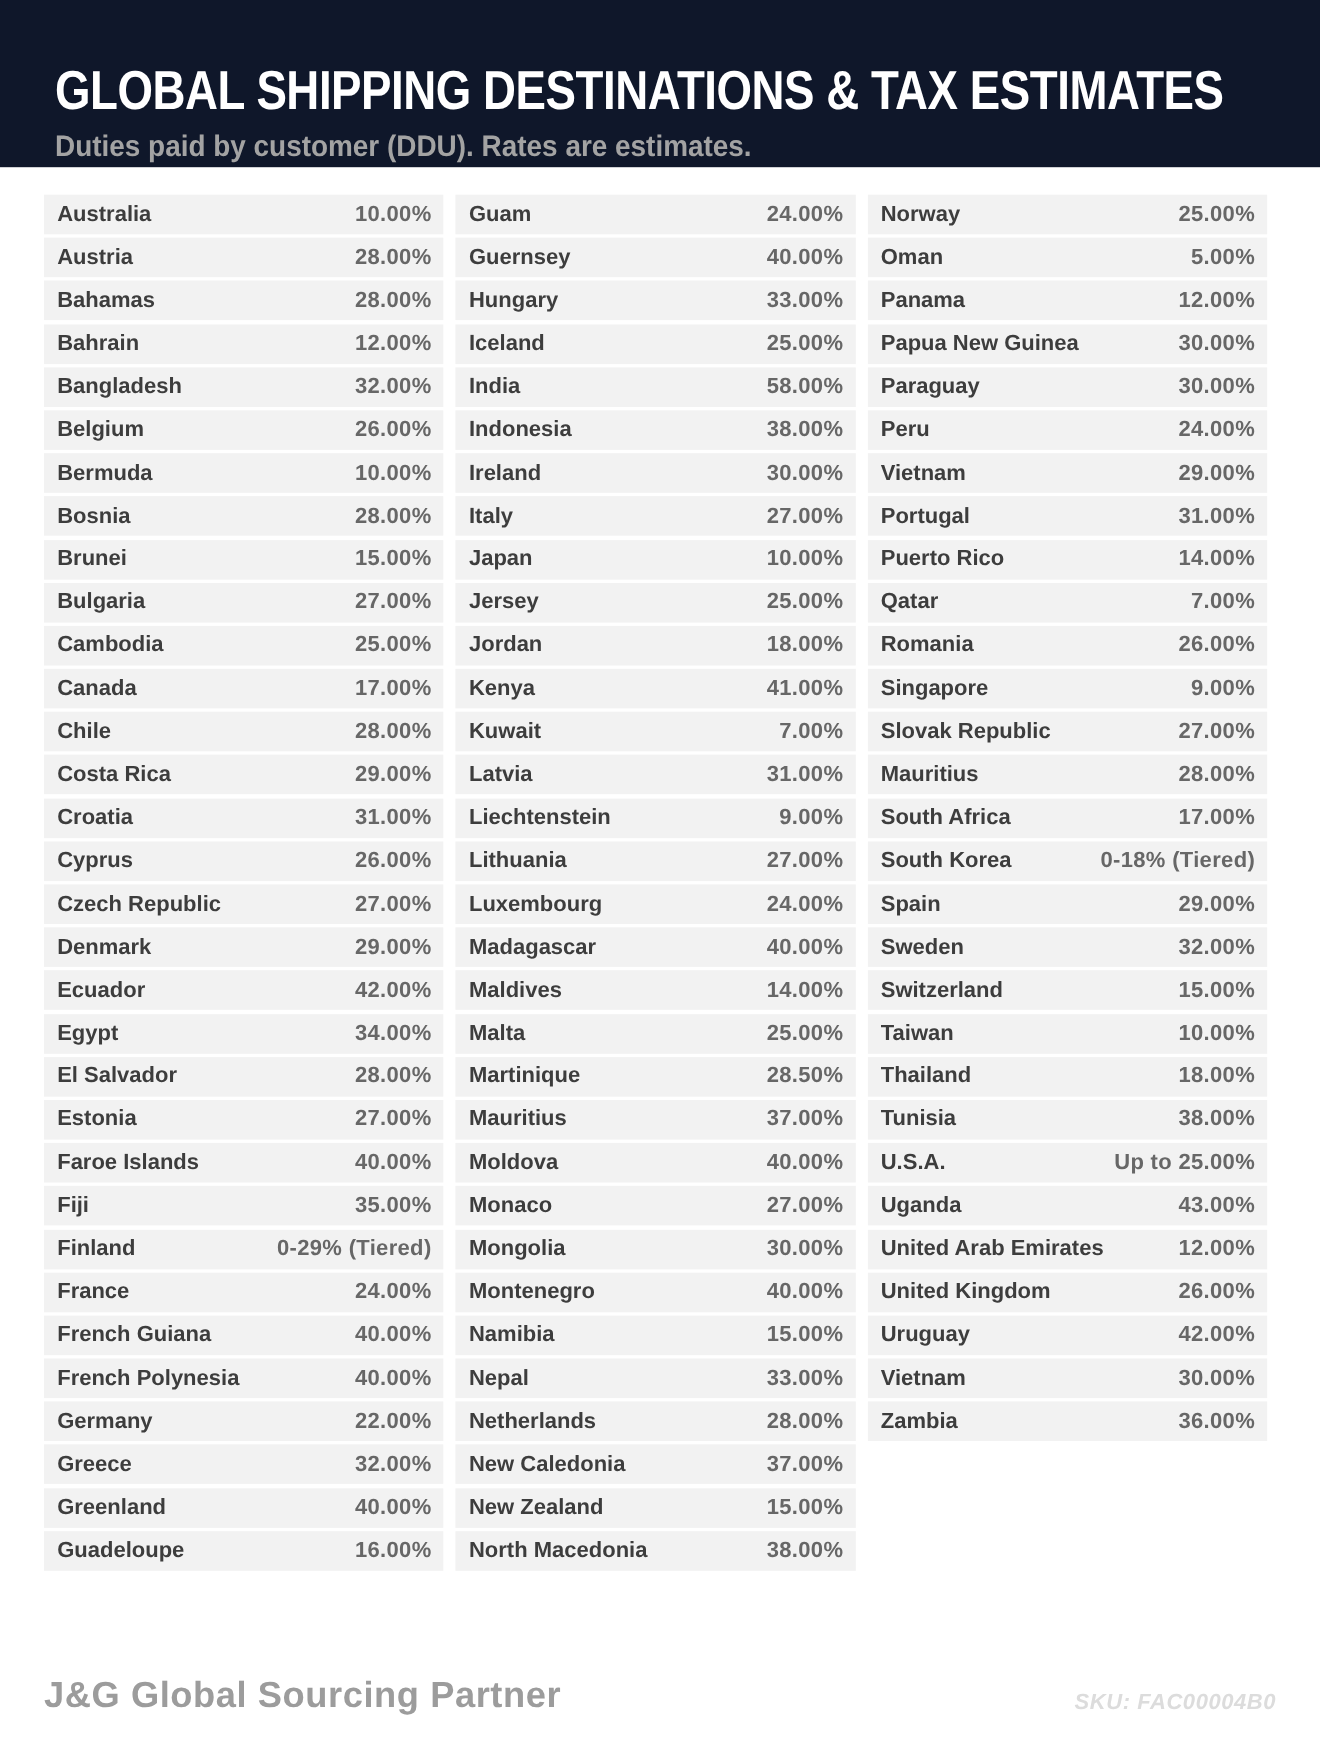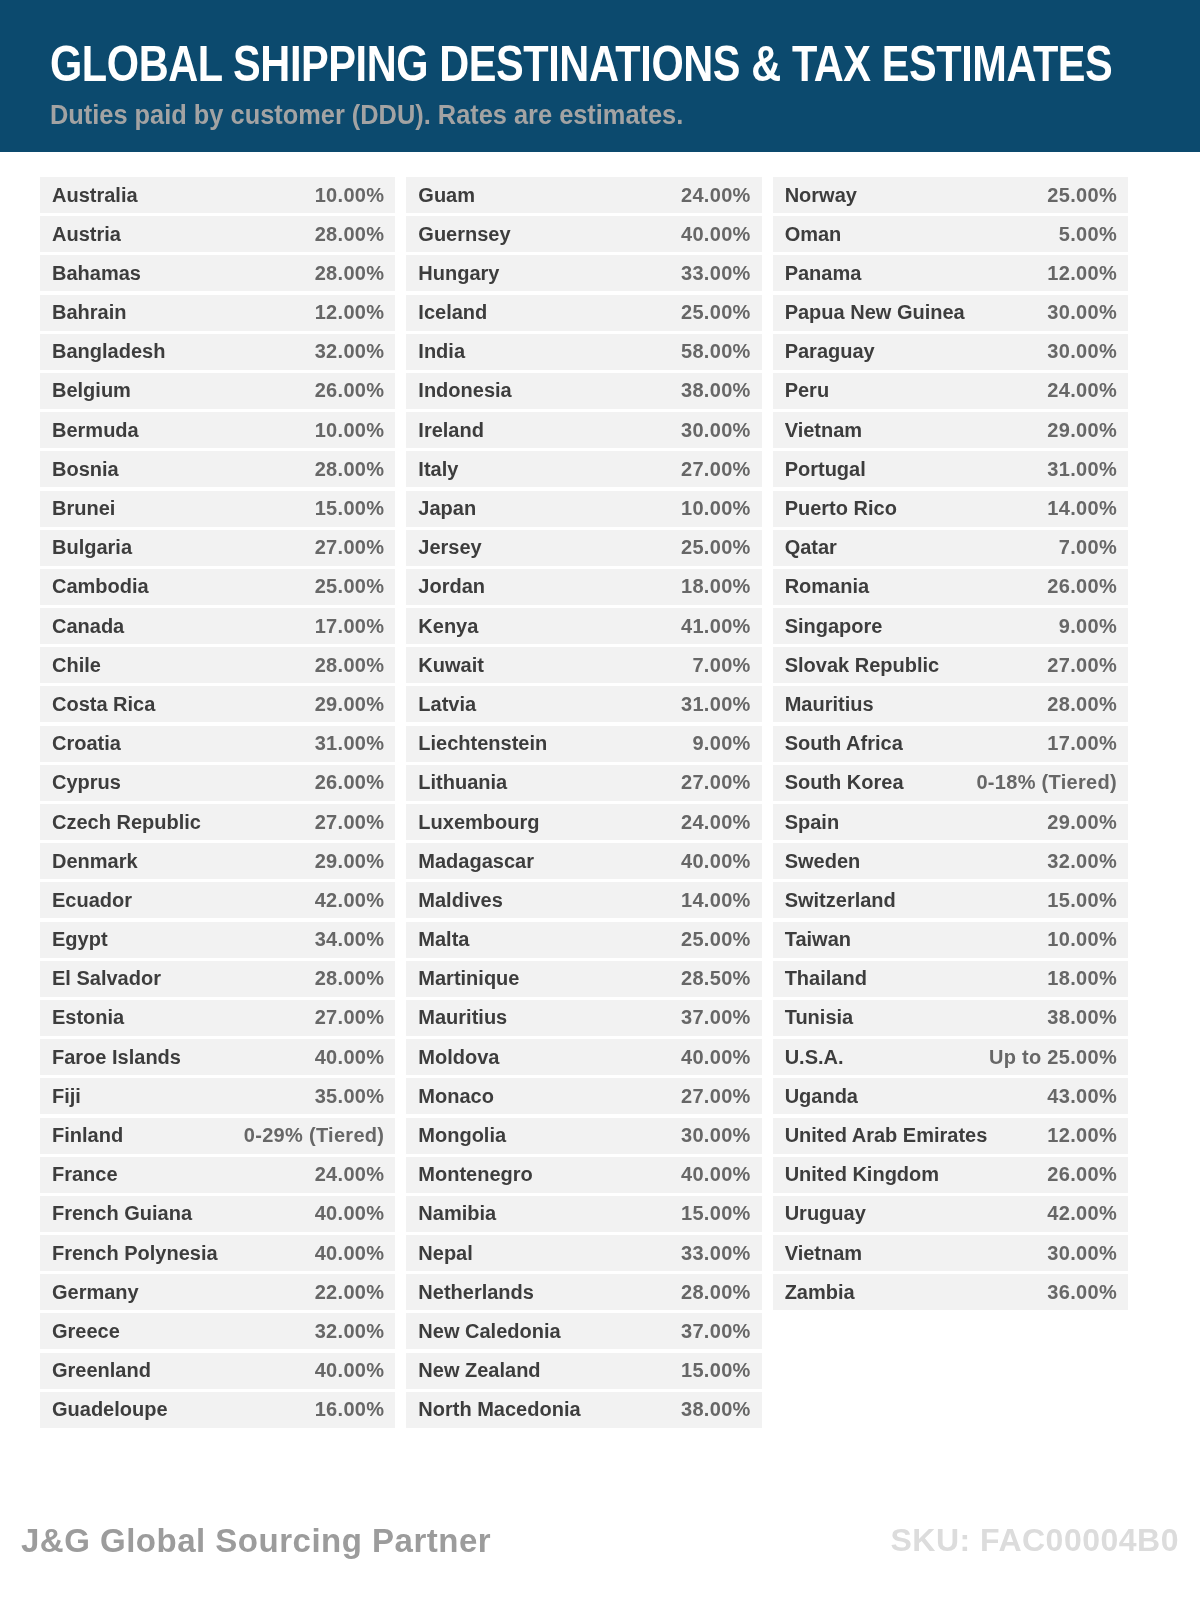--- a/index.html
+++ b/index.html
@@ -6,22 +6,22 @@
   html, body {
     width: 1200px;
     height: 1600px;
     background: #ffffff;
     font-family: "Liberation Sans", sans-serif;
     overflow: hidden;
   }
   .header {
     width: 1200px;
     height: 152px;
-    background: #0c4a6e;
-    padding: 38px 50px 0 50px;
+    background: #0f172a;
+    padding: 56px 50px 0 50px;
   }
   .header .title {
     color: #ffffff;
     font-size: 50px;
     font-weight: 700;
     line-height: 1.05;
     white-space: nowrap;
     letter-spacing: -0.5px;
     transform: scaleX(0.83);
     transform-origin: left center;
@@ -30,21 +30,21 @@
     margin-top: 9px;
     color: #a3a3a3;
     font-size: 27px;
     font-weight: 700;
     white-space: nowrap;
     transform: scaleX(0.94);
     transform-origin: left center;
   }
   .table-area {
     margin-top: 25px;
-    padding: 0 72px 0 40px;
+    padding: 0 48px 0 40px;
     display: flex;
     gap: 11px;
   }
   .rate-column {
     flex: 1;
     display: flex;
     flex-direction: column;
     gap: 3.2px;
   }
   .country-row {
@@ -63,36 +63,37 @@
   }
   .tax-rate {
     color: #676767;
     font-size: 20px;
     font-weight: 700;
     letter-spacing: 0.3px;
     white-space: nowrap;
   }
   .footer {
     margin-top: 94px;
-    padding: 0 21px;
+    padding: 0 40px;
     display: flex;
     justify-content: space-between;
-    align-items: flex-start;
+    align-items: flex-end;
   }
   .brand {
     color: #9c9c9c;
     font-size: 33px;
     font-weight: 700;
     letter-spacing: 0.5px;
   }
   .sku {
     color: #dcdcdc;
-    font-size: 32px;
+    font-size: 20px;
     font-weight: 700;
     letter-spacing: 0.5px;
+    font-style: italic;
   }
 </style>
 </head>
 <body>
 
 <div class="header">
   <div class="title">GLOBAL SHIPPING DESTINATIONS &amp; TAX ESTIMATES</div>
   <div class="subtitle">Duties paid by customer (DDU). Rates are estimates.</div>
 </div>
 

